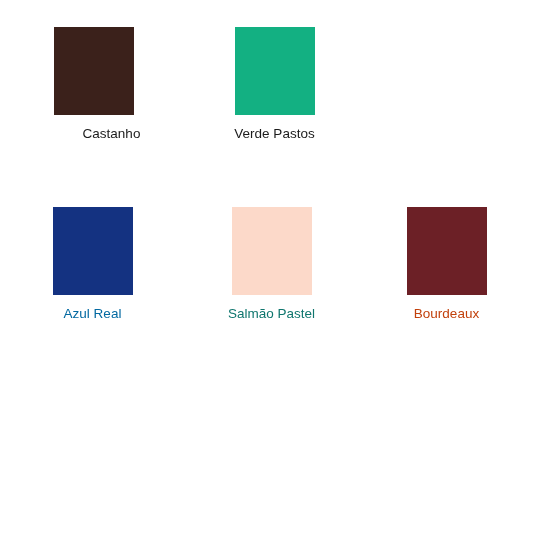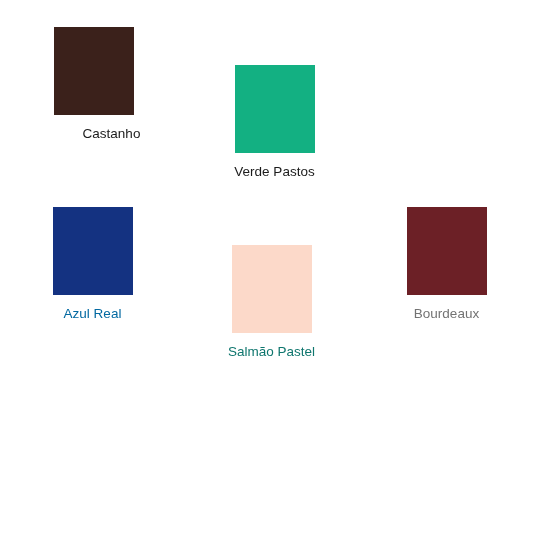--- a/index.html
+++ b/index.html
@@ -33,21 +33,21 @@
   }
 
   .swatch-cell {
     width: 175px;
     display: flex;
     flex-direction: column;
     align-items: center;
   }
   
   .swatch-cell.col-1 { margin-left: 6px; }
-  .swatch-cell.col-2 { margin-left: 6px; margin-top: 38px; }
+  .swatch-cell.col-2 { margin-left: 6px; }
   .swatch-cell.col-3 { margin-left: 2px; }
 
   .swatch-chip {
     width: 80px;
     height: 88px;
     box-sizing: border-box;
     display: block;
   }
 
   .swatch-chip.outlined {
@@ -84,18 +84,18 @@
     <div class="swatch-cell col-1">
       <div class="swatch-chip" style="background-color: rgb(20, 50, 129);"></div>
       <div class="swatch-label" style="color: #0369a1;">Azul Real</div>
     </div>
     <div class="swatch-cell col-2">
       <div class="swatch-chip" style="background-color: rgb(252, 217, 201);"></div>
       <div class="swatch-label" style="color: #0f766e;">Salmão Pastel</div>
     </div>
     <div class="swatch-cell col-3">
       <div class="swatch-chip" style="background-color: rgb(108, 32, 38);"></div>
-      <div class="swatch-label" style="color: #737373;">Bourdeaux</div>
+      <div class="swatch-label" style="color: #c2410c;">Bourdeaux</div>
     </div>
   </div>
 
 
 </div>
 
 </body></html>

